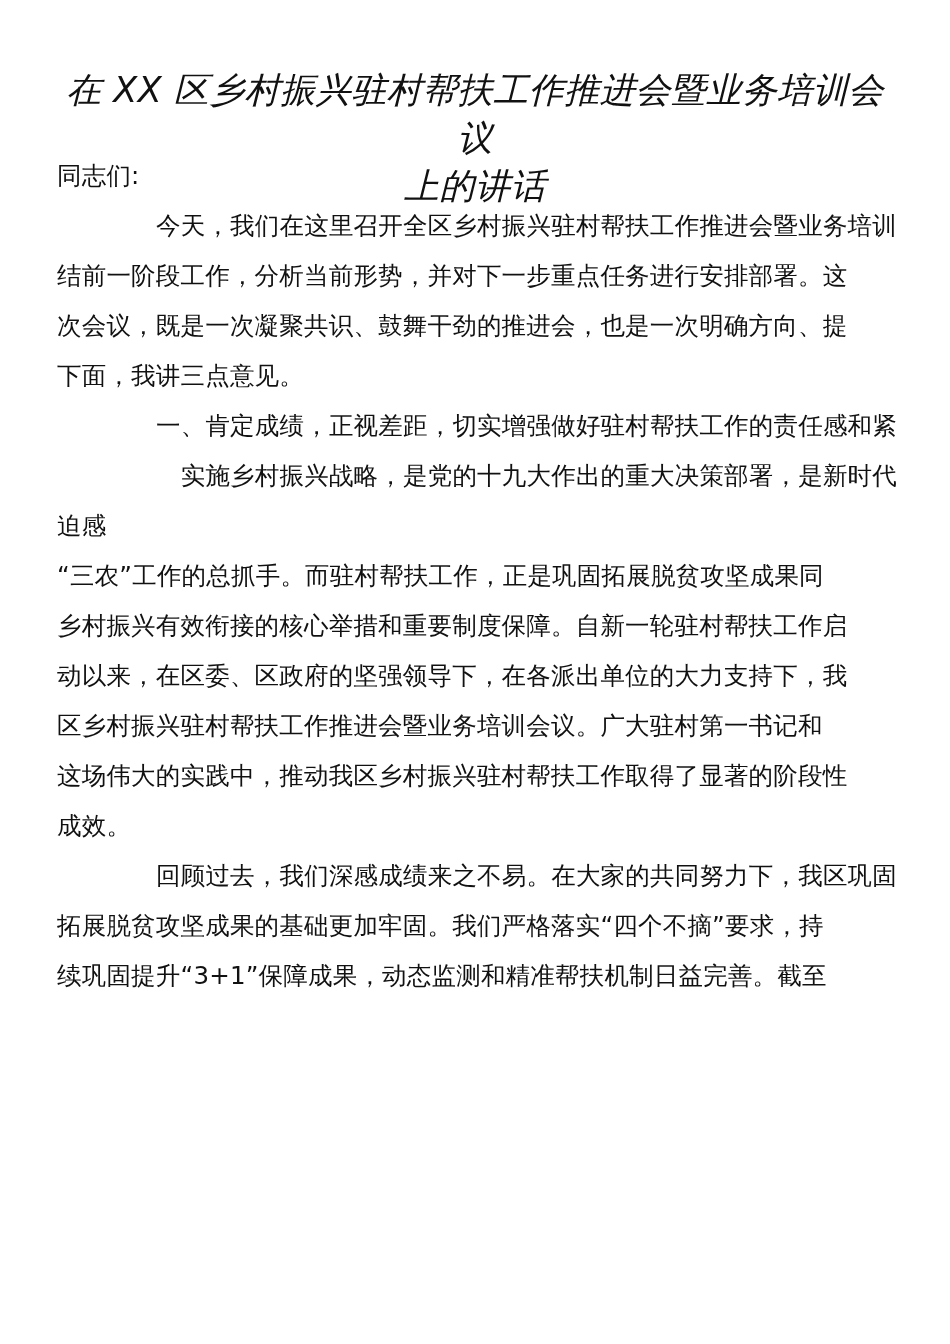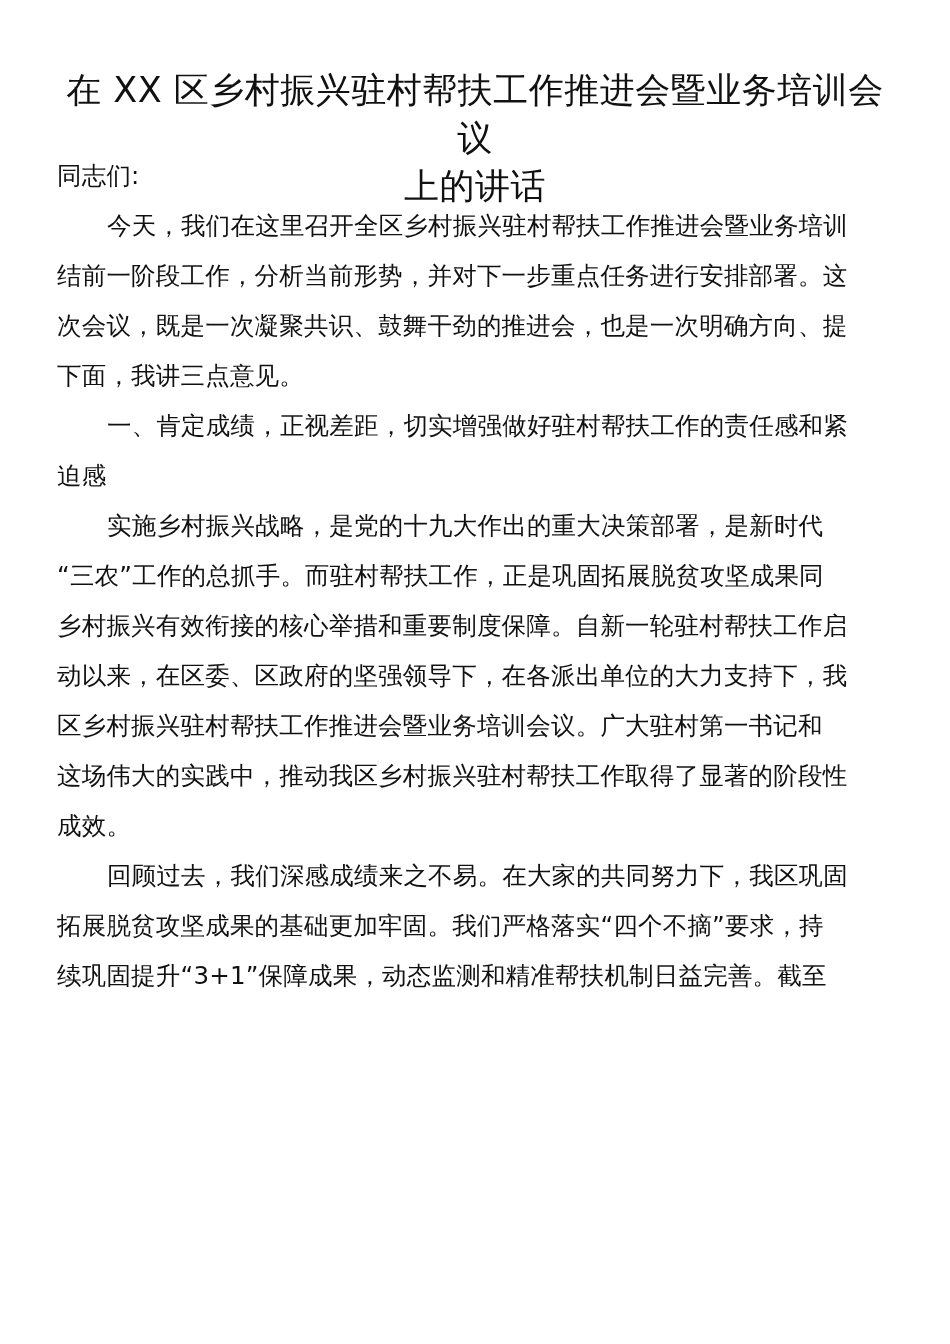--- a/index.html
+++ b/index.html
@@ -27,56 +27,57 @@
     left: 50px;
     width: 850px;
     top: 66px;
     text-align: center;
     font-size: 35px;
     line-height: 48px;
     letter-spacing: 0.5px;
     margin: 0;
     font-weight: normal;
     color: #111;
+    font-style: italic;
   }
   .body {
     position: absolute;
     left: 57px;
     top: 151px;
     width: 840px;
   }
   .line {
     display: block;
     height: 50px;
     line-height: 50px;
     font-size: 24.5px;
     white-space: nowrap;
     letter-spacing: 0.2px;
   }
-  .indent { padding-left: 50px; }
+  .indent { padding-left: 50px; text-align: right; }
 </style>
 </head>
 <body>
 
 <div class="page">
   <h1 class="title">
     <span class="line-title" style="display:block">在 XX 区乡村振兴驻村帮扶工作推进会暨业务培训会议</span>
     <span class="line-title" style="display:block">上的讲话</span>
   </h1>
 
   <div class="body">
     <span class="line">同志们:</span>
     <div id="lines">
         <span class="line indent">今天，我们在这里召开全区乡村振兴驻村帮扶工作推进会暨业务培训</span>
         <span class="line">结前一阶段工作，分析当前形势，并对下一步重点任务进行安排部署。这</span>
         <span class="line">次会议，既是一次凝聚共识、鼓舞干劲的推进会，也是一次明确方向、提</span>
         <span class="line">下面，我讲三点意见。</span>
         <span class="line indent">一、肯定成绩，正视差距，切实增强做好驻村帮扶工作的责任感和紧</span>
+        <span class="line indent">实施乡村振兴战略，是党的十九大作出的重大决策部署，是新时代</span>
         <span class="line">迫感</span>
-        <span class="line indent">实施乡村振兴战略，是党的十九大作出的重大决策部署，是新时代</span>
         <span class="line">“三农”工作的总抓手。而驻村帮扶工作，正是巩固拓展脱贫攻坚成果同</span>
         <span class="line">乡村振兴有效衔接的核心举措和重要制度保障。自新一轮驻村帮扶工作启</span>
         <span class="line">动以来，在区委、区政府的坚强领导下，在各派出单位的大力支持下，我</span>
         <span class="line">区乡村振兴驻村帮扶工作推进会暨业务培训会议。广大驻村第一书记和</span>
         <span class="line">这场伟大的实践中，推动我区乡村振兴驻村帮扶工作取得了显著的阶段性</span>
         <span class="line">成效。</span>
         <span class="line indent">回顾过去，我们深感成绩来之不易。在大家的共同努力下，我区巩固</span>
         <span class="line">拓展脱贫攻坚成果的基础更加牢固。我们严格落实“四个不摘”要求，持</span>
         <span class="line">续巩固提升“3+1”保障成果，动态监测和精准帮扶机制日益完善。截至</span>
       </div>

